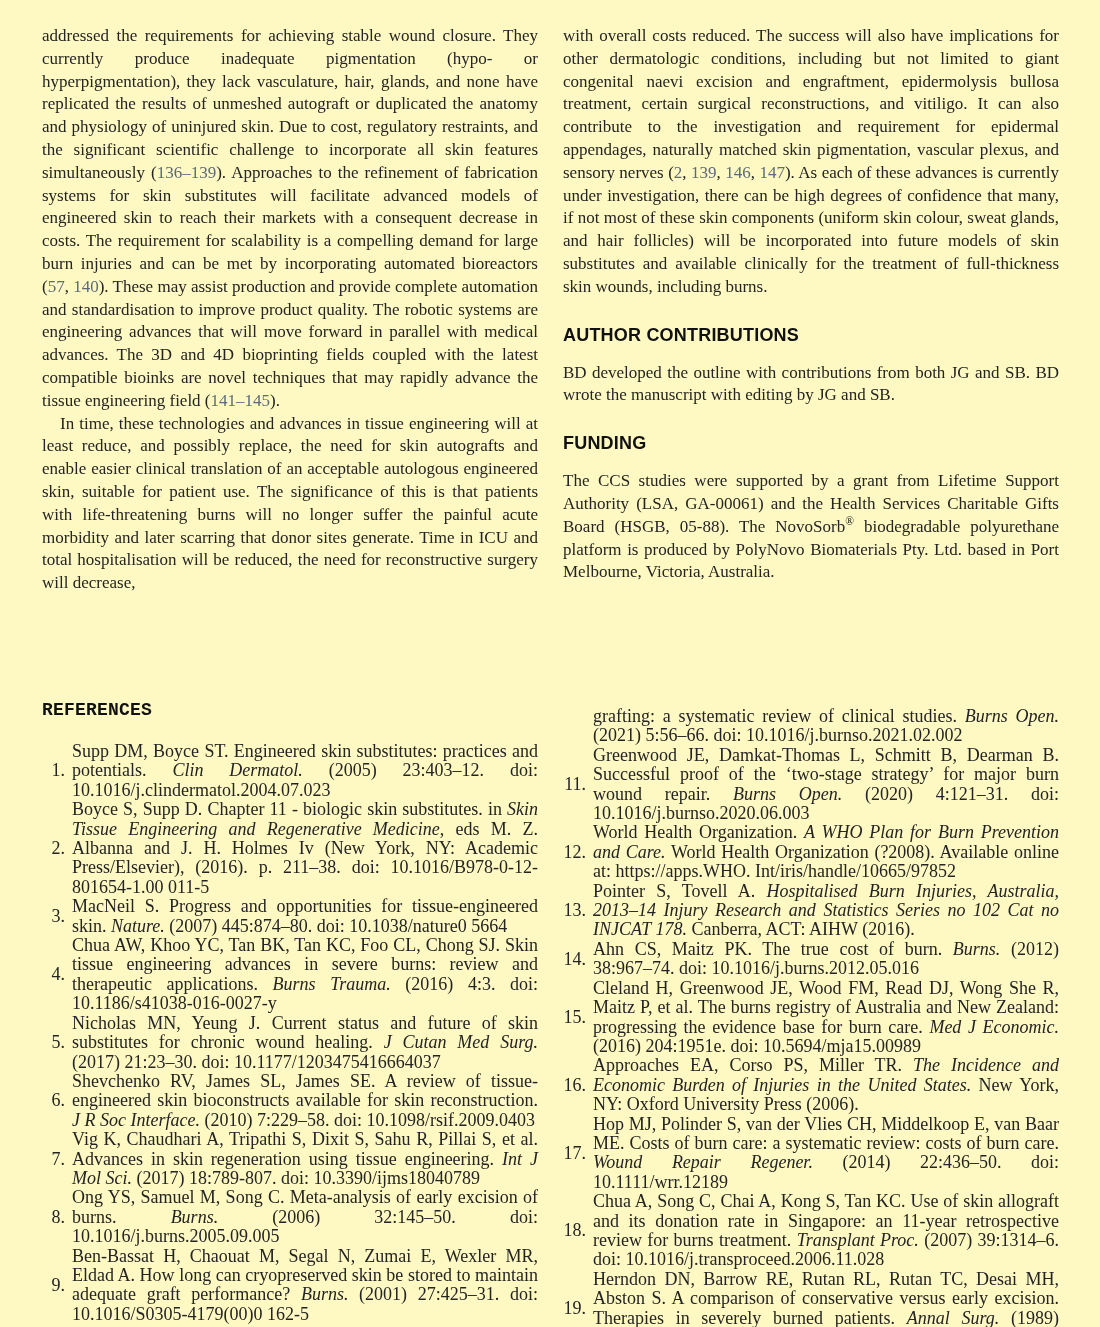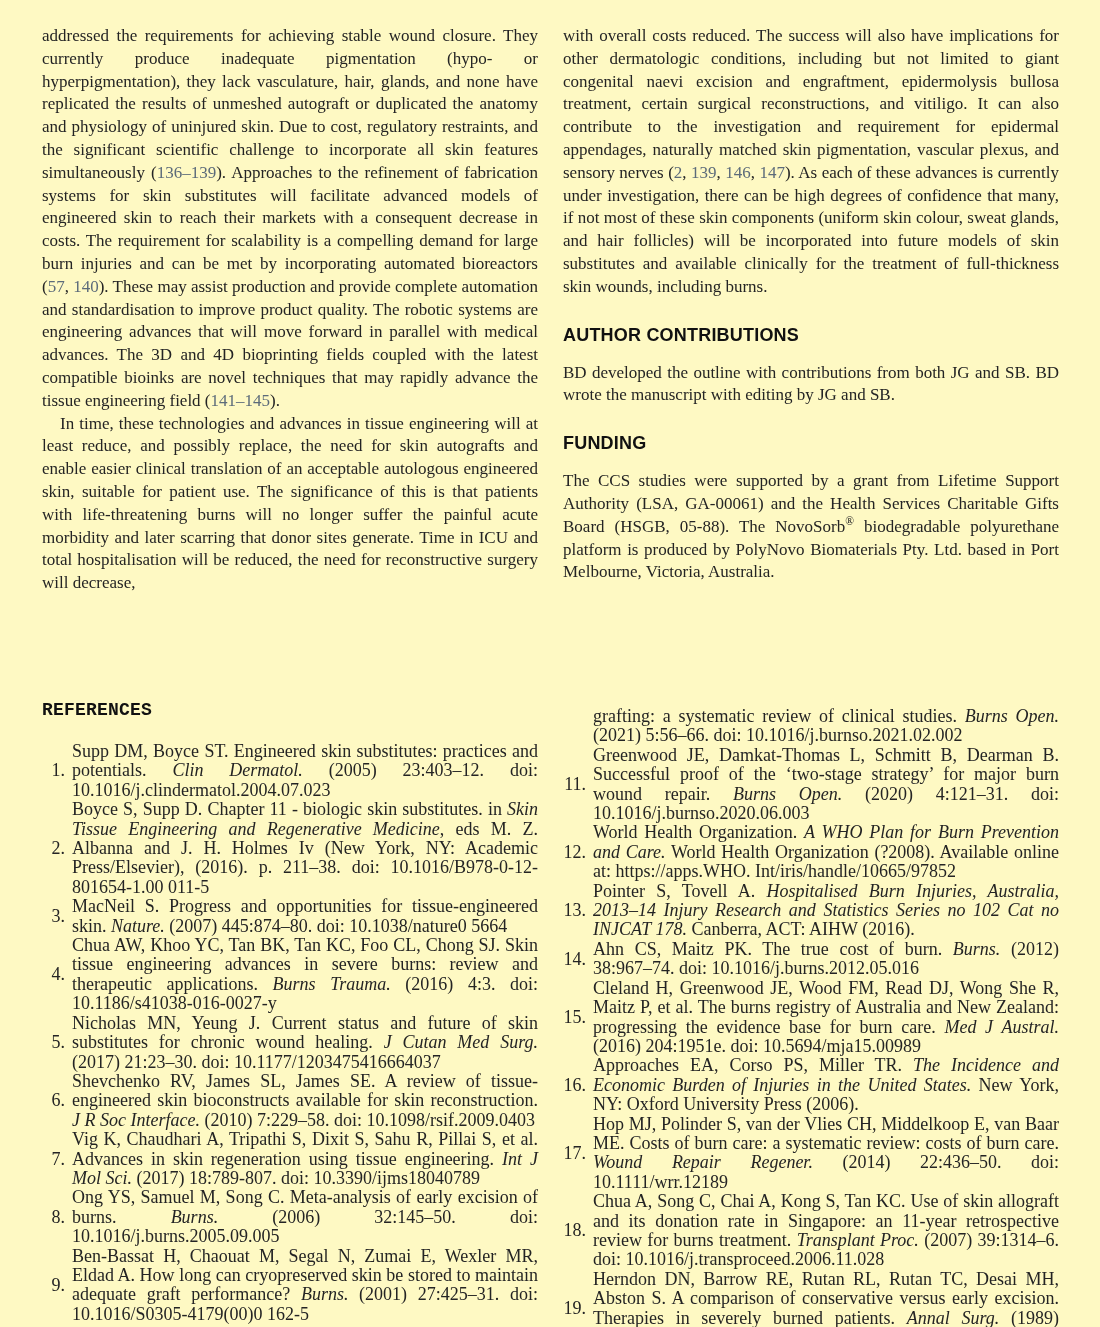--- a/index.html
+++ b/index.html
@@ -141,21 +141,21 @@
         <div class="ref-item">
           <span class="ref-num">13.</span>
           <span class="ref-text"><span>Pointer S, Tovell A. </span><span class="it">Hospitalised Burn Injuries, Australia, 2013–14 Injury Research and Statistics Series no 102 Cat no INJCAT 178.</span><span> Canberra, ACT: AIHW (2016).</span></span>
         </div>
         <div class="ref-item">
           <span class="ref-num">14.</span>
           <span class="ref-text"><span>Ahn CS, Maitz PK. The true cost of burn. </span><span class="it">Burns.</span><span> (2012) 38:967–74. doi: 10.1016/j.burns.2012.05.016</span></span>
         </div>
         <div class="ref-item">
           <span class="ref-num">15.</span>
-          <span class="ref-text"><span>Cleland H, Greenwood JE, Wood FM, Read DJ, Wong She R, Maitz P, et al. The burns registry of Australia and New Zealand: progressing the evidence base for burn care. </span><span class="it">Med J Austral.</span><span> (2016) 204:1951e. doi: 10.5694/mja15.00989</span></span>
+          <span class="ref-text"><span>Cleland H, Greenwood JE, Wood FM, Read DJ, Wong She R, Maitz P, et al. The burns registry of Australia and New Zealand: progressing the evidence base for burn care. </span><span class="it">Med J Economic.</span><span> (2016) 204:1951e. doi: 10.5694/mja15.00989</span></span>
         </div>
         <div class="ref-item">
           <span class="ref-num">16.</span>
           <span class="ref-text"><span>Approaches EA, Corso PS, Miller TR. </span><span class="it">The Incidence and Economic Burden of Injuries in the United States.</span><span> New York, NY: Oxford University Press (2006).</span></span>
         </div>
         <div class="ref-item">
           <span class="ref-num">17.</span>
           <span class="ref-text"><span>Hop MJ, Polinder S, van der Vlies CH, Middelkoop E, van Baar ME. Costs of burn care: a systematic review: costs of burn care. </span><span class="it">Wound Repair Regener.</span><span> (2014) 22:436–50. doi: 10.1111/wrr.12189</span></span>
         </div>
         <div class="ref-item">

